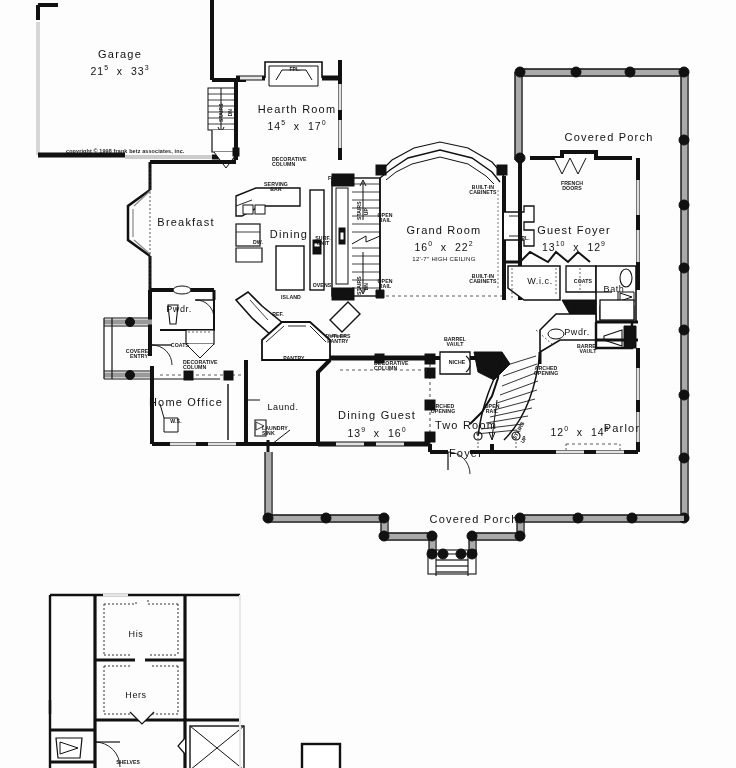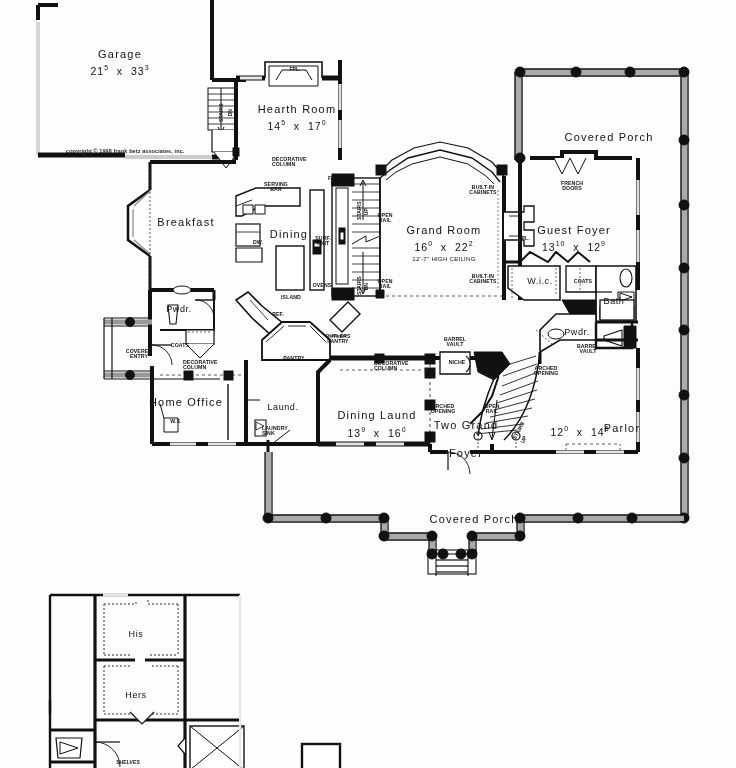--- a/index.html
+++ b/index.html
@@ -526,29 +526,29 @@
       <div class="lbl room-name ctr" style="left: 297px; top: 103px;">Hearth Room</div>
       <div class="lbl room-dim ctr" style="left: 297px; top: 119px;">14<sup>5</sup>&nbsp; x &nbsp;17<sup>0</sup></div>
       <div class="lbl room-name ctr" style="left: 186px; top: 216px;">Breakfast</div>
       <div class="lbl room-name ctr" style="left: 289px; top: 228px;">Dining</div>
       <div class="lbl room-name ctr" style="left: 428px; top: 224px; margin-left: 16px;">Grand Room</div>
       <div class="lbl room-dim ctr" style="left: 444px; top: 240px;">16<sup>0</sup>&nbsp; x &nbsp;22<sup>2</sup></div>
       <div class="lbl room-sub ctr" style="left: 444px; top: 256px;">12'-7" HIGH CEILING</div>
       <div class="lbl room-name ctr" style="left: 574px; top: 224px;">Guest Foyer</div>
       <div class="lbl room-dim ctr" style="left: 574px; top: 240px;">13<sup>10</sup>&nbsp; x &nbsp;12<sup>9</sup></div>
       <div class="lbl room-name ctr" style="left: 186px; top: 396px;">Home Office</div>
-      <div class="lbl room-name ctr" style="left: 377px; top: 409px;">Dining Laund</div>
+      <div class="lbl room-name ctr" style="left: 377px; top: 409px;">Dining Guest</div>
       <div class="lbl room-dim ctr" style="left: 377px; top: 426px;">13<sup>9</sup>&nbsp; x &nbsp;16<sup>0</sup></div>
       <div class="lbl room-name ctr" style="left: 580px; top: 422px; margin-left: 42px;">Parlor</div>
       <div class="lbl room-dim ctr" style="left: 580px; top: 425px;">12<sup>0</sup>&nbsp; x &nbsp;14<sup>6</sup></div>
-      <div class="lbl room-name ctr" style="left: 466px; top: 419px;">Two Grand</div>
+      <div class="lbl room-name ctr" style="left: 466px; top: 419px;">Two Room</div>
       <div class="lbl room-name ctr" style="left: 466px; top: 435px; margin-top: 12px;">Foyer</div>
       <div class="lbl small-room ctr" style="left: 179px; top: 304px;">Pwdr.</div>
       <div class="lbl small-room ctr" style="left: 283px; top: 402px;">Laund.</div>
-      <div class="lbl small-room ctr" style="left: 614px; top: 296px;">Bath</div>
+      <div class="lbl small-room ctr" style="left: 614px; top: 284px;">Bath</div>
       <div class="lbl small-room ctr" style="left: 577px; top: 327px;">Pwdr.</div>
       <div class="lbl small-room ctr" style="left: 540px; top: 276px;">W.i.c.</div>
       <div class="lbl small-room ctr" style="left: 136px; top: 629px;">His</div>
       <div class="lbl small-room ctr" style="left: 136px; top: 690px;">Hers</div>
       <div class="lbl room-name ctr" style="left: 609px; top: 131px;">Covered Porch</div>
       <div class="lbl room-name ctr" style="left: 474px; top: 513px;">Covered Porch</div>
       <div class="lbl note" style="left: 295px; top: 67px; font-size: 5px; transform: translateX(-50%); white-space: pre;">FPL.</div>
       <div class="lbl note" style="left: 524px; top: 236px; font-size: 5px; transform: translateX(-50%); white-space: pre;">FPL.</div>
       <div class="lbl note" style="left: 222px; top: 110px; font-size: 5px; transform: translateX(-50%) rotate(-90deg); white-space: pre;">STAIRS</div>
       <div class="lbl note" style="left: 231px; top: 110px; font-size: 5px; transform: translateX(-50%) rotate(-90deg); white-space: pre;">DN</div>

